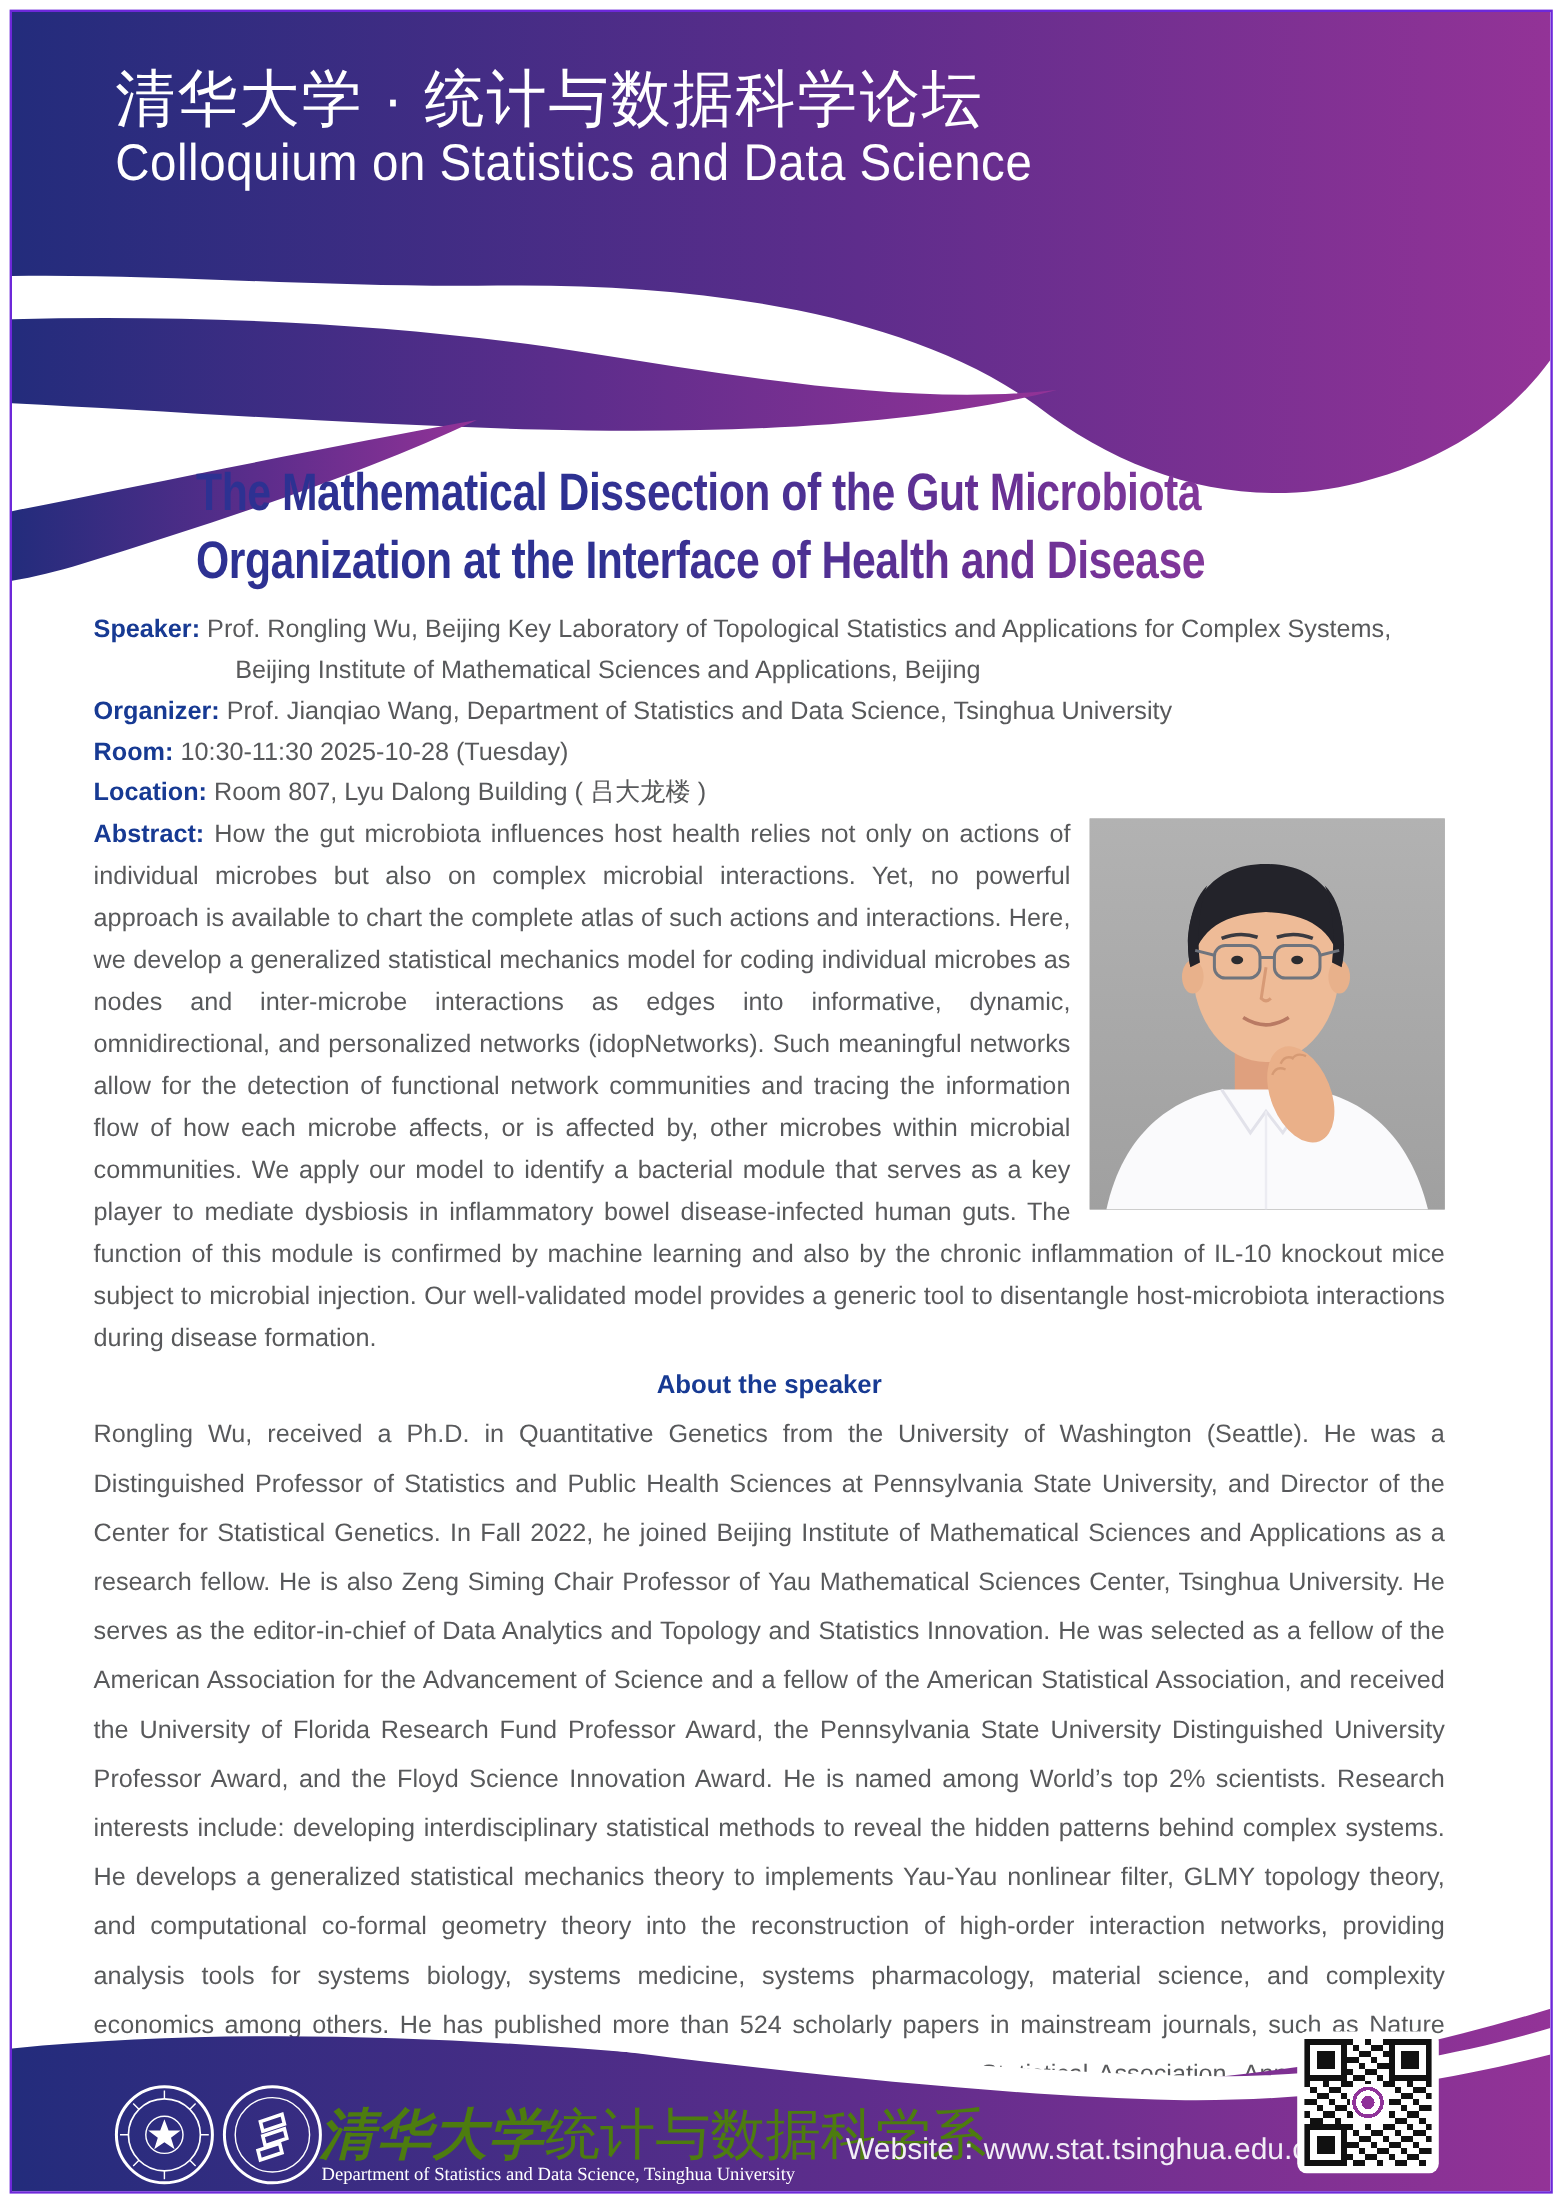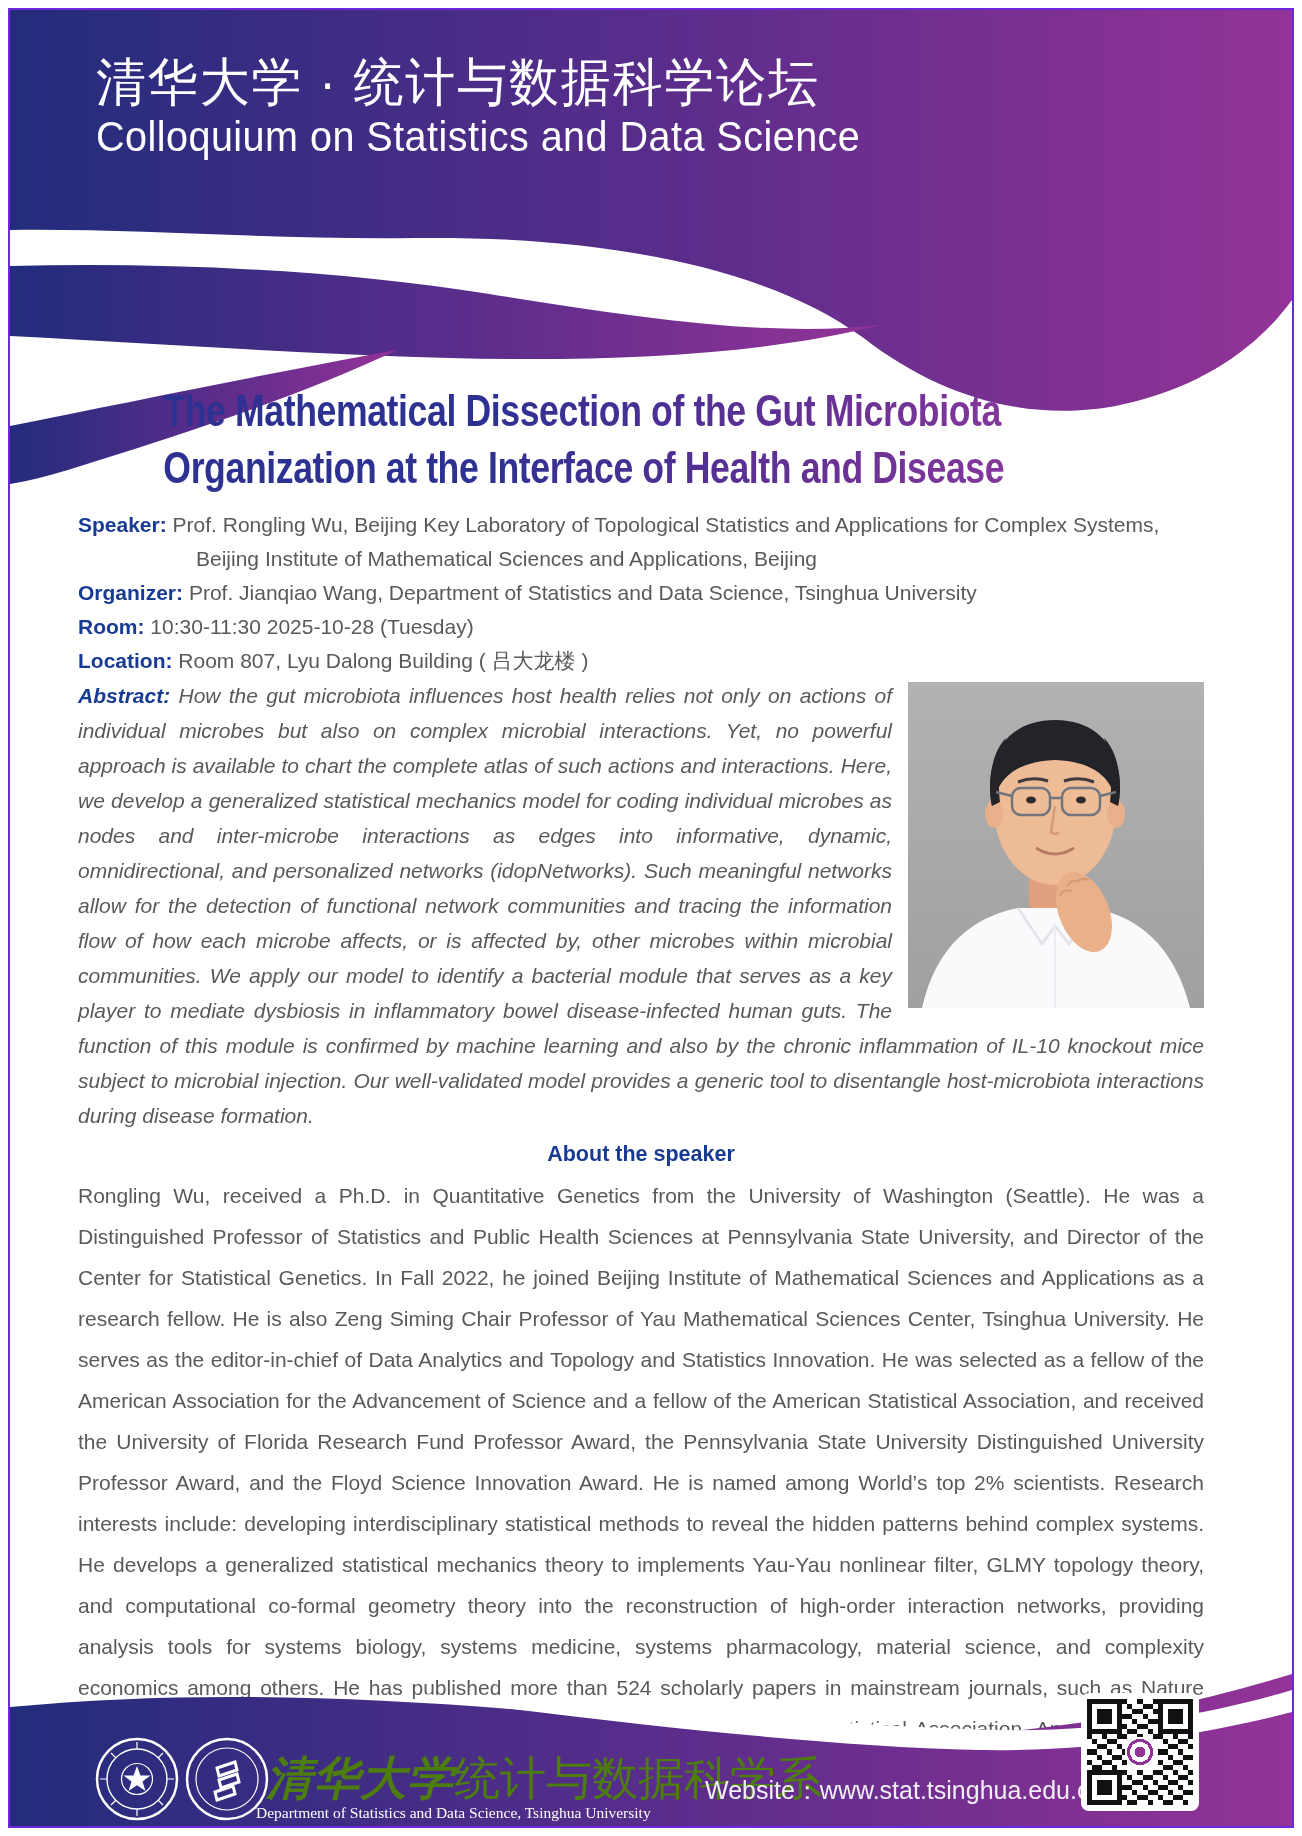--- a/index.html
+++ b/index.html
@@ -21,31 +21,31 @@
   .title-line{font-size:44px;font-weight:800;line-height:57px;white-space:nowrap;
               transform:scaleX(.81);transform-origin:50% 50%;
               background:linear-gradient(90deg,#2d3192 0%,#2d3192 34%,#643094 66%,#963c9e 100%);
               -webkit-background-clip:text;background-clip:text;color:transparent;
               letter-spacing:-.5px;}
 
   
   .main{position:absolute;left:68px;right:88px;top:498px;color:#58595b;font-size:21px;}
   .label{color:#173a93;font-weight:bold;}
   .info-line{line-height:34px;padding-left:118px;text-indent:-118px;text-align:left;}
-  .abstract{margin:0;line-height:35px;text-align:justify;font-style:italic;}
+  .abstract{margin:0;line-height:35px;text-align:justify;}
   .photo{float:right;width:296px;height:326px;margin:4px 0 10px 16px;background:#a9a9a9;}
   .photo svg{display:block;width:100%;height:100%;}
   .about-h{color:#173a93;font-weight:bold;font-size:21.5px;line-height:30px;margin:6px 0 6px 0;text-align:center;}
   .bio{margin:0;line-height:41px;text-align:justify;}
 
   
   .ft-logo{position:absolute;z-index:3;}
   .ft-cn{position:absolute;left:256px;top:1738px;z-index:3;color:#4d7c0f;font-size:46px;white-space:nowrap;}
   .ft-cn .calli{font-style:italic;font-weight:bold;letter-spacing:1px;}
-  .ft-en{position:absolute;left:246px;top:1794px;z-index:3;color:#fff;font-size:15.5px;
+  .ft-en{position:absolute;left:258px;top:1794px;z-index:3;color:#fff;font-size:15.5px;
          font-family:"Liberation Serif","DejaVu Serif",serif;white-space:nowrap;}
   .ft-web{position:absolute;left:695px;top:1764px;z-index:3;color:#f2eef6;font-size:25px;
           font-weight:300;white-space:nowrap;}
   .qr{position:absolute;left:1071px;top:1683px;width:118px;height:118px;background:#fff;
       border-radius:8px;z-index:3;padding:6px;box-sizing:border-box;}
   .qr svg{display:block;width:100%;height:100%;}
 </style>
 </head>
 <body>
 

